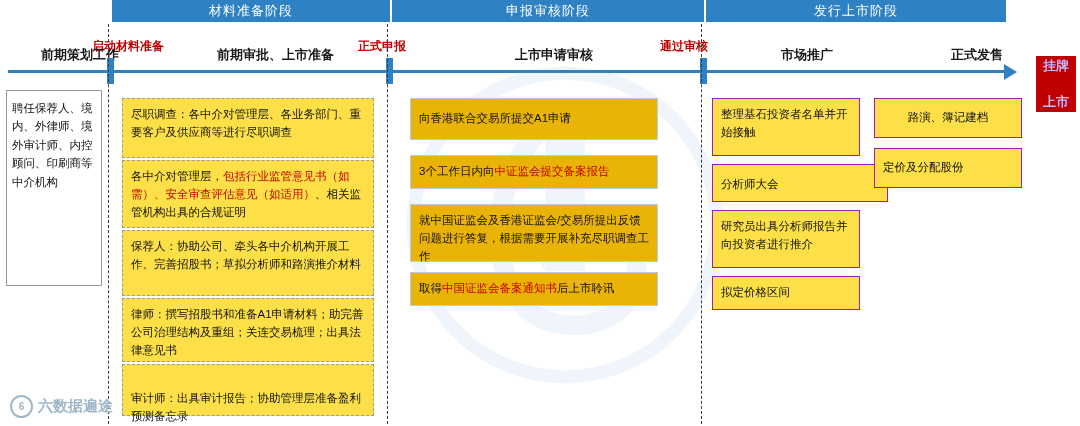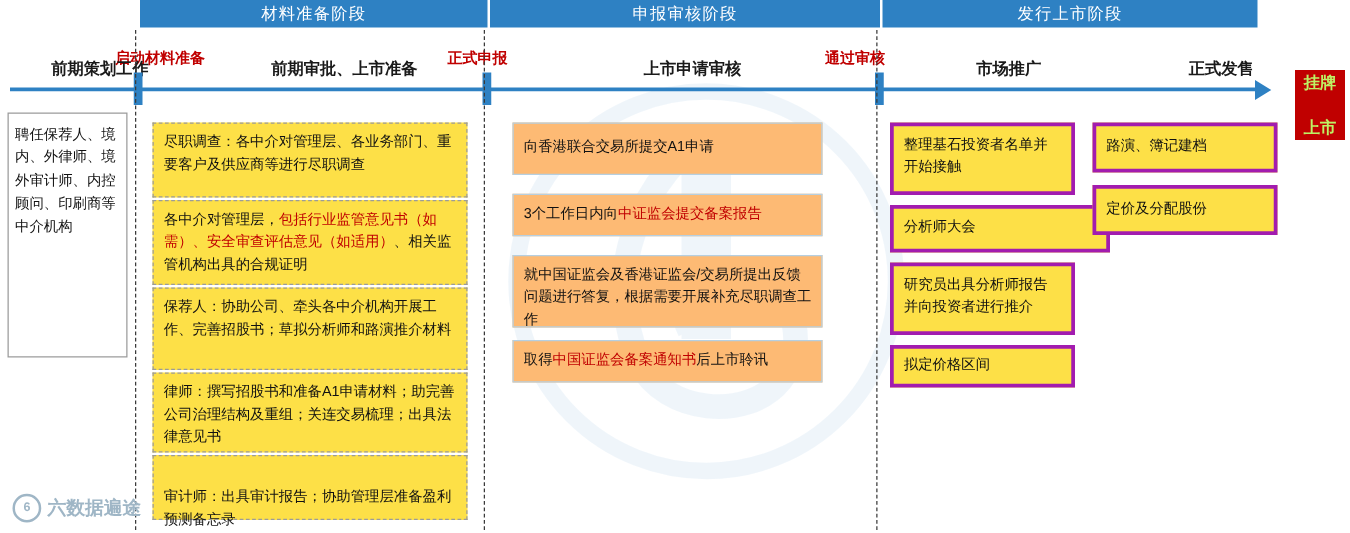--- a/index.html
+++ b/index.html
@@ -49,35 +49,35 @@
   .tick{
     position:absolute;top:58px;width:7px;height:26px;background:#2e81c3;
   }
   
   .divider{
     position:absolute;top:24px;height:400px;border-left:1.5px dashed #3a3a3a;
   }
   
   #listing-badge{
     position:absolute;right:4px;top:56px;width:40px;height:56px;
-    background:#c00000;color:#bef264;font-size:13px;font-weight:bold;
+    background:#c00000;color:#c4b5fd;font-size:13px;font-weight:bold;
     display:flex;flex-direction:column;align-items:center;justify-content:center;
     line-height:1.35;
     gap:18px;
   }
   
   .box{
     position:absolute;box-sizing:border-box;
     border:1px solid #9b9b9b;background:#fde047;
     font-size:11.5px;color:#111;line-height:1.55;
     padding:7px 8px;
   }
-  .box.blue{background:#fdba74;border:1px solid #b6cfe0;}
+  .box.blue{background:#eab308;border:1px solid #b6cfe0;}
   .box.dashed{border:1px dashed #9b9b9b;}
-  .box.plain{border:3px solid #a21caf;}
+  .box.plain{border:1px solid #a21caf;}
   .red{color:#c00000;}
   
   #col0-box{
     position:absolute;left:6px;top:90px;width:96px;height:196px;
     border:1px solid #9b9b9b;box-sizing:border-box;background:#fff;
     font-size:11.5px;line-height:1.6;padding:8px 5px;color:#111;
   }
   
   #logo{
     position:absolute;left:10px;bottom:8px;display:flex;align-items:center;gap:5px;
@@ -162,31 +162,31 @@
 <div class="box blue" style="left:410px;top:204px;width:248px;height:58px;">
   <span>就中国证监会及香港证监会/交易所提出反馈问题进行答复，根据需要开展补充尽职调查工作</span>
 </div>
 <div class="box blue" style="left:410px;top:272px;width:248px;height:34px;display:flex;align-items:center;">
   <span><span>取得</span><span class="red">中国证监会备案通知书</span><span>后上市聆讯</span></span>
 </div>
 
 <div class="box plain" style="left:712px;top:98px;width:148px;height:58px;">
   <span>整理基石投资者名单并开始接触</span>
 </div>
-<div class="box plain" style="left:712px;top:164px;width:176px;height:38px;display:flex;align-items:flex-start;">
+<div class="box plain" style="left:712px;top:164px;width:176px;height:38px;display:flex;align-items:flex-end;">
   <span>分析师大会</span>
 </div>
 <div class="box plain" style="left:712px;top:210px;width:148px;height:58px;">
   <span>研究员出具分析师报告并向投资者进行推介</span>
 </div>
 <div class="box plain" style="left:712px;top:276px;width:148px;height:34px;display:flex;align-items:center;">
   <span>拟定价格区间</span>
 </div>
 
-<div class="box plain" style="left:874px;top:98px;width:148px;height:40px;display:flex;align-items:center;">
+<div class="box plain" style="left:874px;top:98px;width:148px;height:40px;display:flex;align-items:center;justify-content:center;">
   <span>路演、簿记建档</span>
 </div>
 <div class="box plain" style="left:874px;top:148px;width:148px;height:40px;display:flex;align-items:center;">
   <span>定价及分配股份</span>
 </div>
 
 <div id="logo">
   <span class="mark">6</span>
   <span>六数据遍途</span>
 </div>

